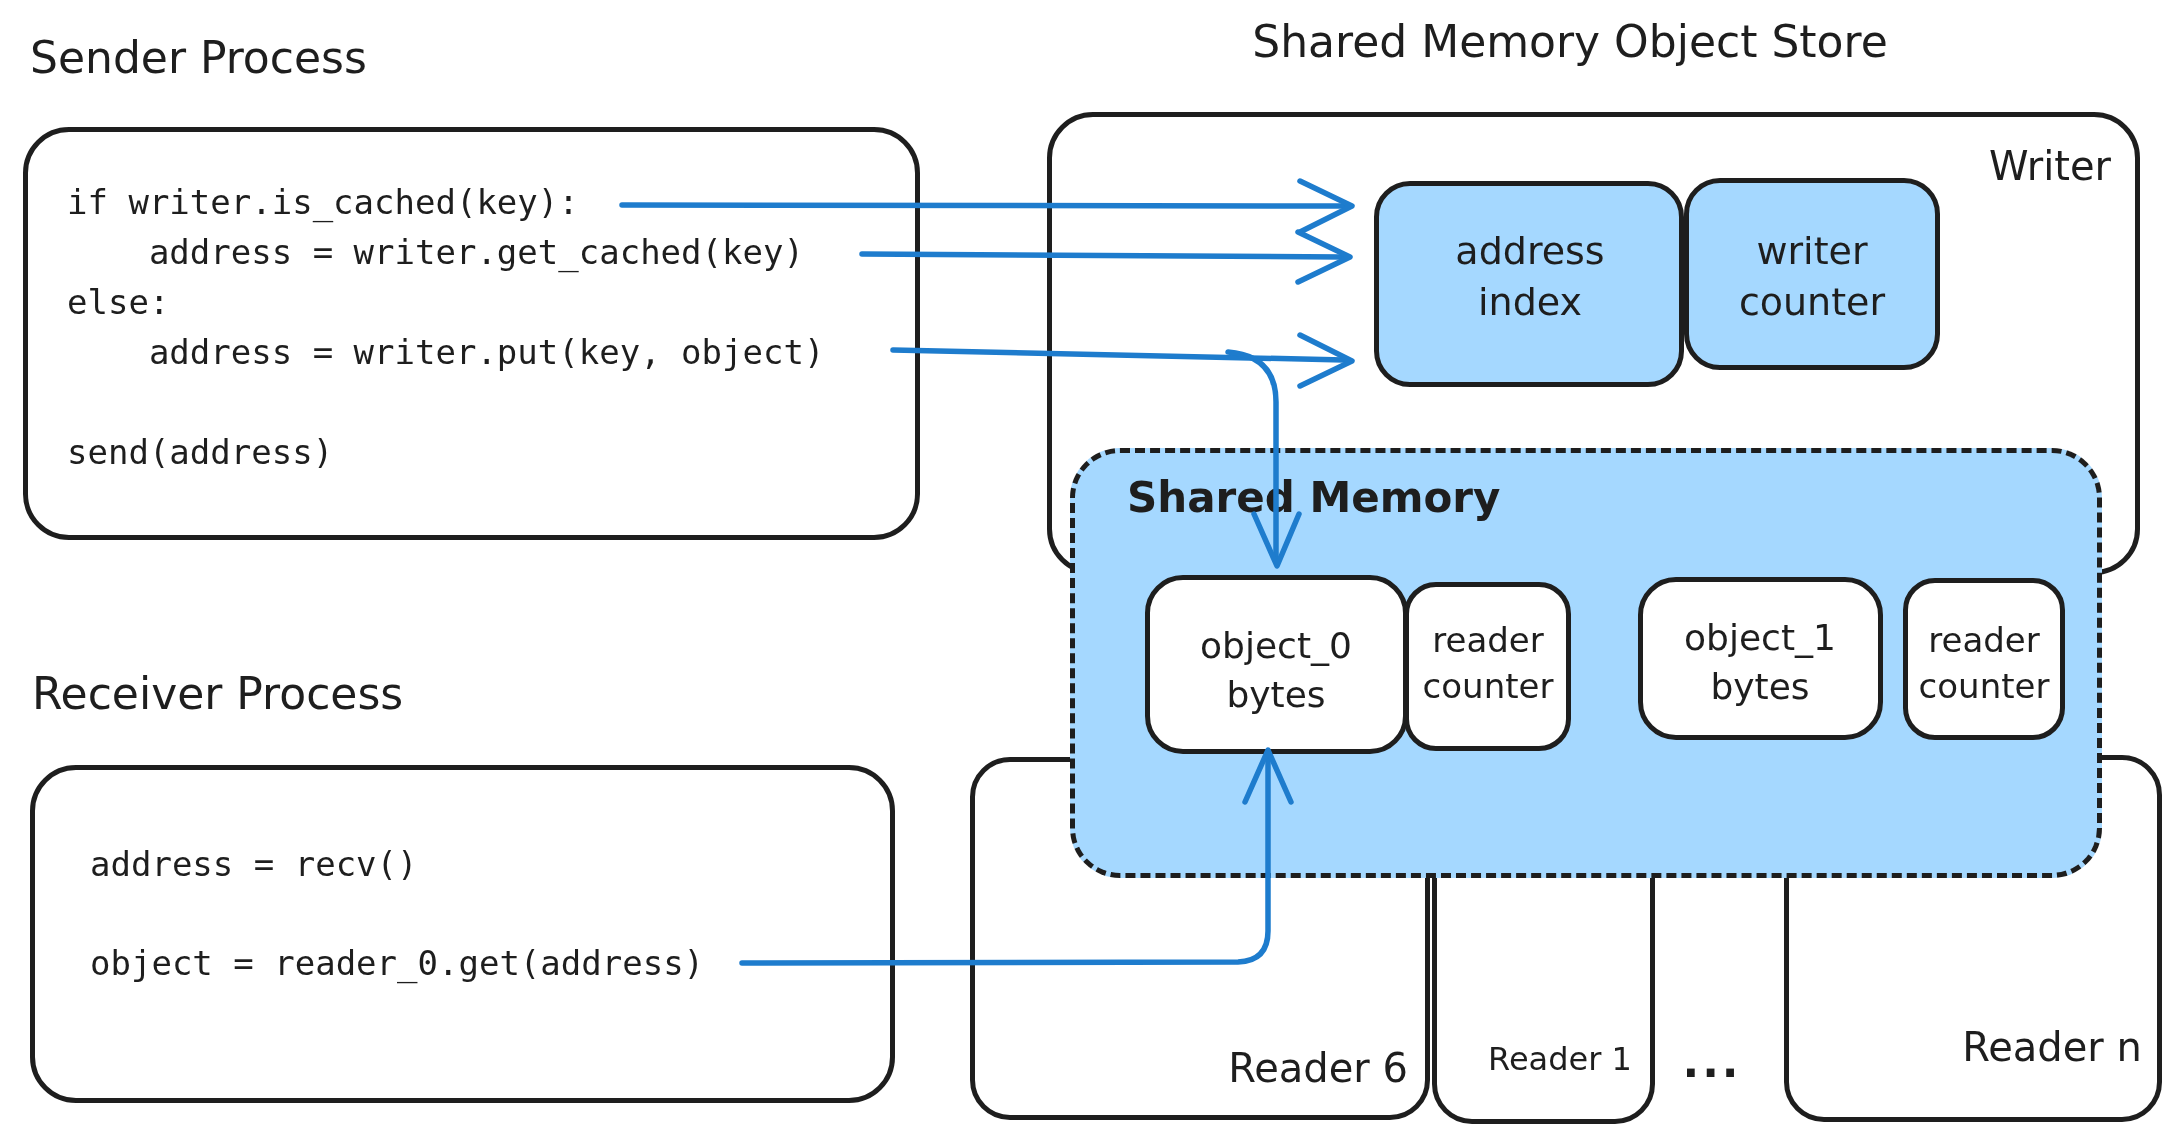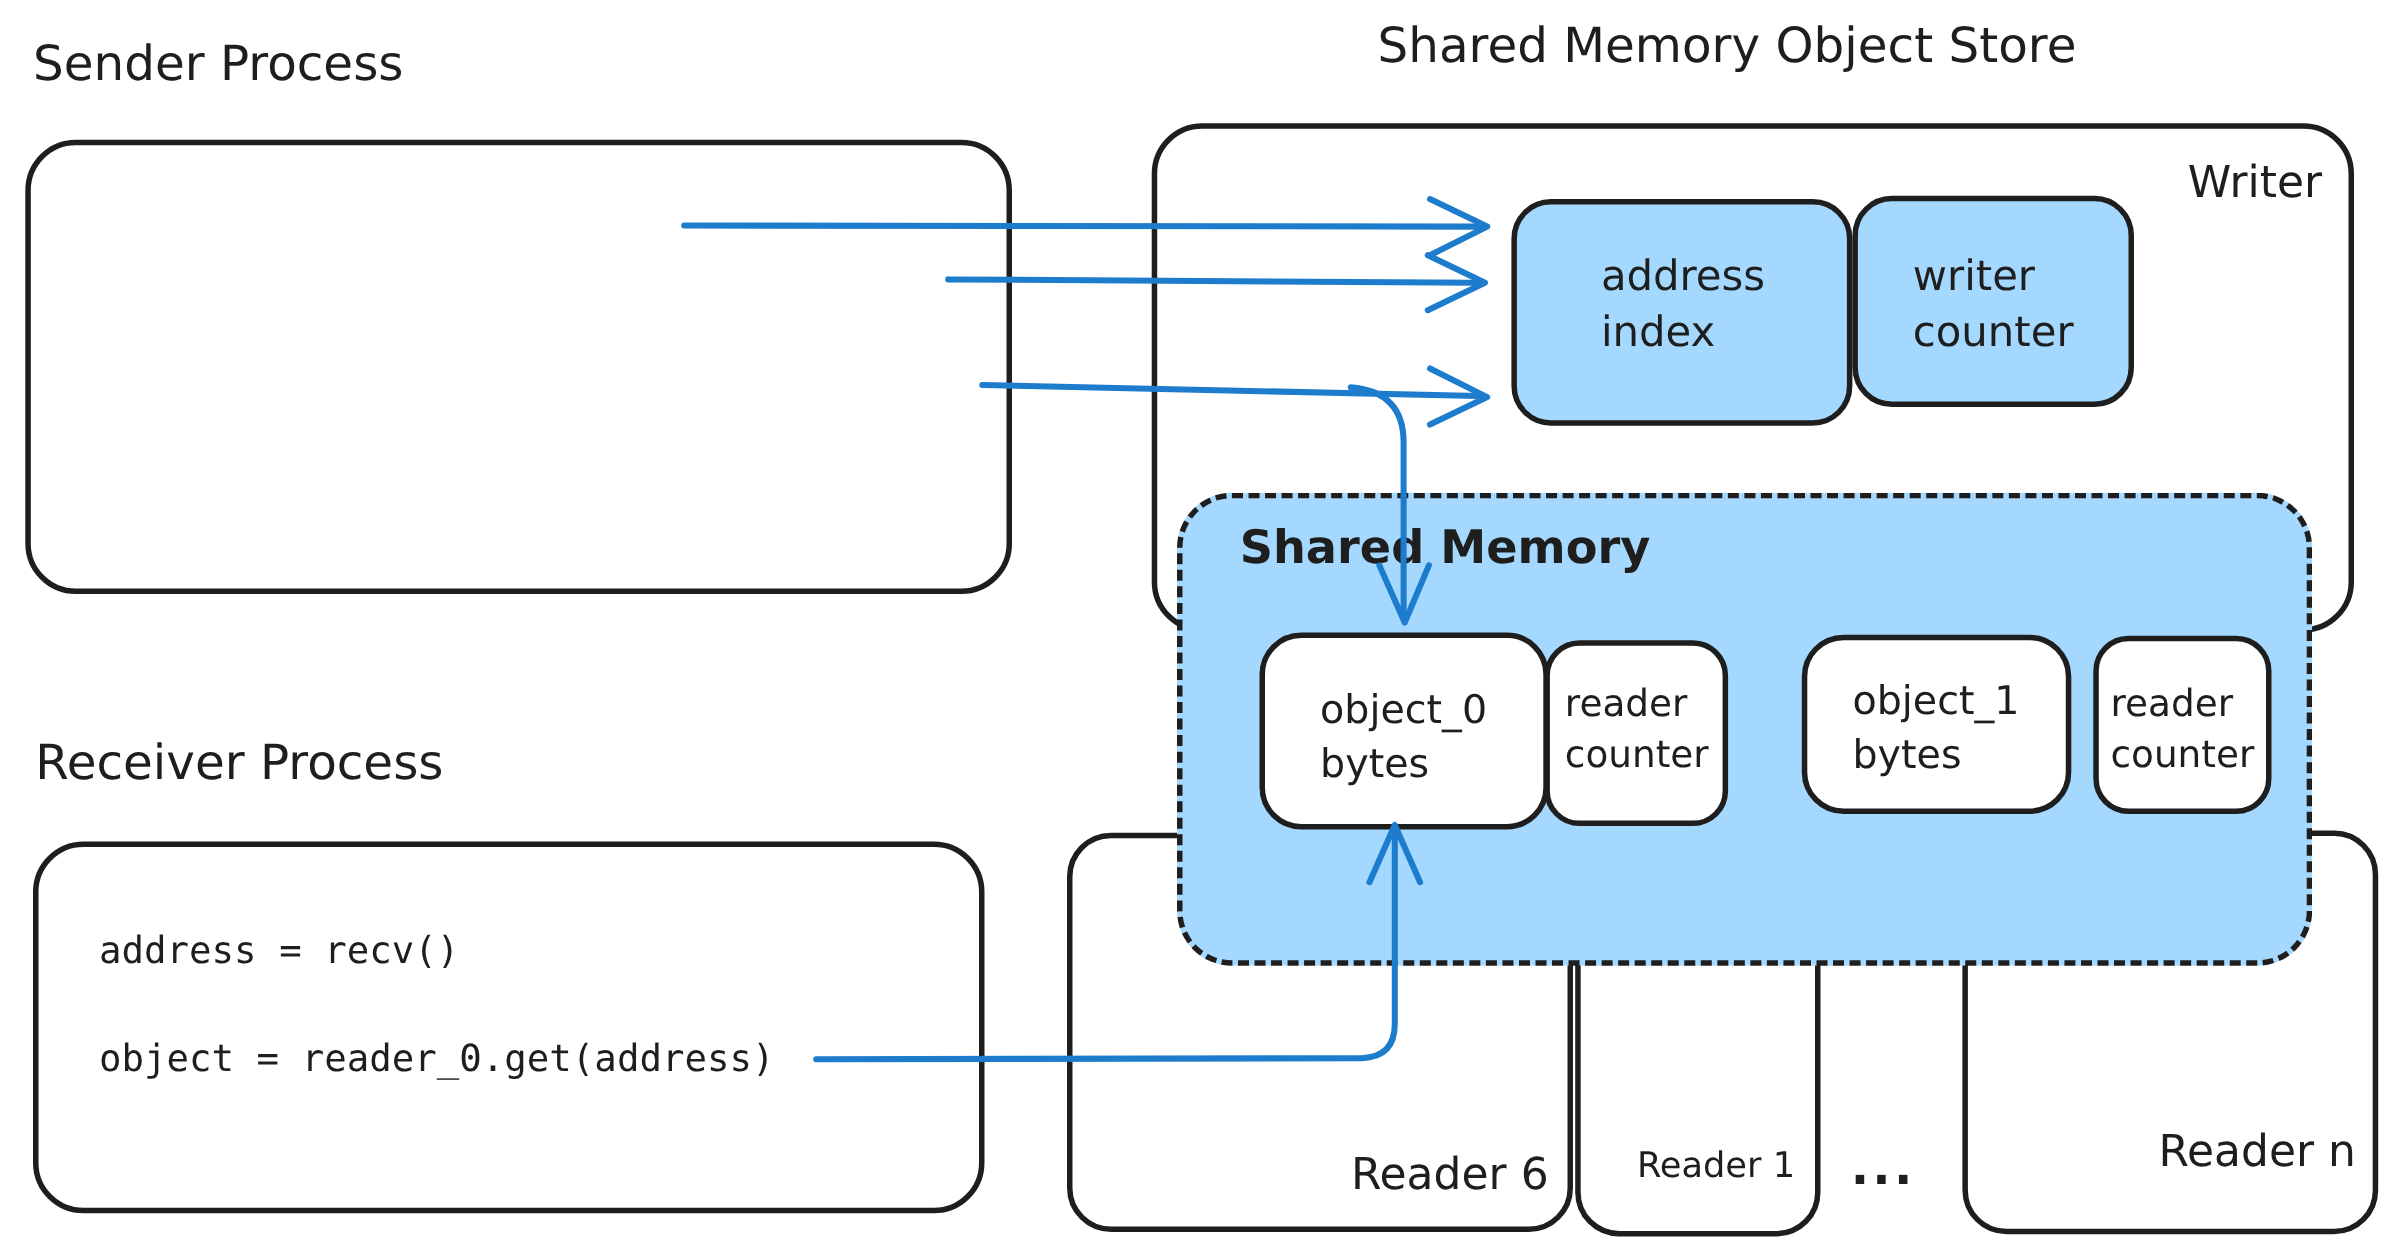--- a/index.html
+++ b/index.html
@@ -28,20 +28,21 @@
   .box.dashed{
     border-style:dashed;
     background:var(--blue);
     border-radius:50px;
   }
   .lbl{
     position:absolute;
     white-space:pre-line;
     line-height:1.35;
     transform:translate(-50%,-50%);
+    text-align:center;
   }
   .lbl.left{transform:translate(0,-50%);text-align:left;}
   .hand{font-family:"DejaVu Sans", sans-serif;color:var(--stroke);}
   .code{
     position:absolute;
     font-family:"DejaVu Sans Mono", monospace;
     font-size:34px;
     line-height:50px;
     white-space:pre;
     margin:0;
@@ -65,20 +66,26 @@
 
 <div class="stage">
 
   <div class="lbl hand left" style="left:32px;top:694px;font-size:44px;">Receiver Process</div>
 
   <div class="lbl hand left" style="left:30px;top:58px;font-size:44px;">Sender Process</div>
 
   <div class="lbl hand" style="left:1570px;top:42px;font-size:44px;white-space:nowrap;">Shared Memory Object Store</div>
 
   <div class="box z1" style="left:23px;top:127px;width:897px;height:413px;"></div>
+  <pre class="code z3" style="left:67px;top:177px;">if writer.is_cached(key):
+    address = writer.get_cached(key)
+else:
+    address = writer.put(key, object)
+
+send(address)</pre>
 
   <div class="box z1" style="left:30px;top:765px;width:865px;height:338px;"></div>
   <pre class="code z3" style="left:90px;top:840px;line-height:49.5px;">address = recv()
 
 object = reader_0.get(address)</pre>
 
   <div class="box z1" style="left:970px;top:757px;width:460px;height:363px;border-radius:40px;"></div>
   <div class="box z1" style="left:1432px;top:757px;width:223px;height:367px;border-radius:40px;"></div>
   <div class="box z1" style="left:1784px;top:755px;width:378px;height:367px;border-radius:40px;"></div>
 

